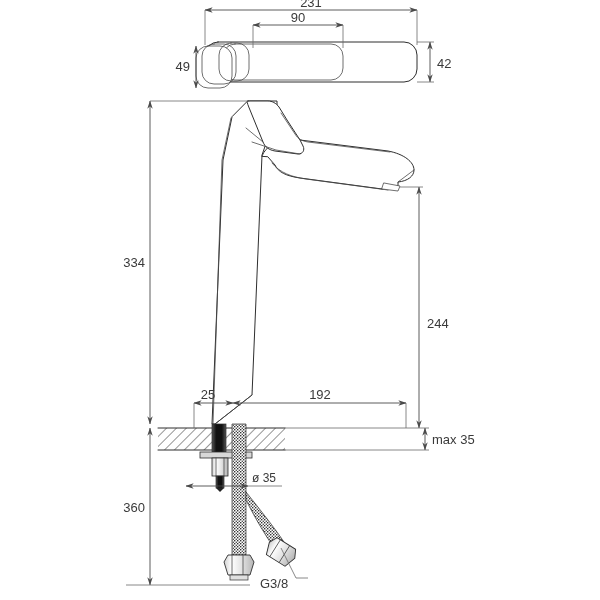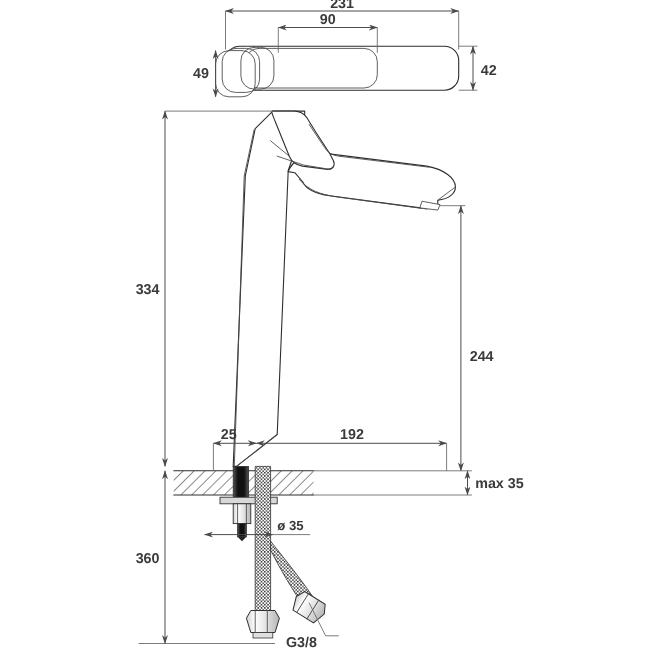--- a/index.html
+++ b/index.html
@@ -12,21 +12,20 @@
     width: 600px;
     height: 600px;
     overflow: hidden;
     font-family: "Liberation Sans", sans-serif;
   }
   #drawing-root {
     position: relative;
     width: 600px;
     height: 600px;
     background: #ffffff;
-    font-weight: bold;
   }
   svg#drawing {
     display: block;
     width: 600px;
     height: 600px;
   }
   .dim-text {
     font-family: "Liberation Sans", sans-serif;
     font-size: 13px;
     fill: #3a3a3a;

